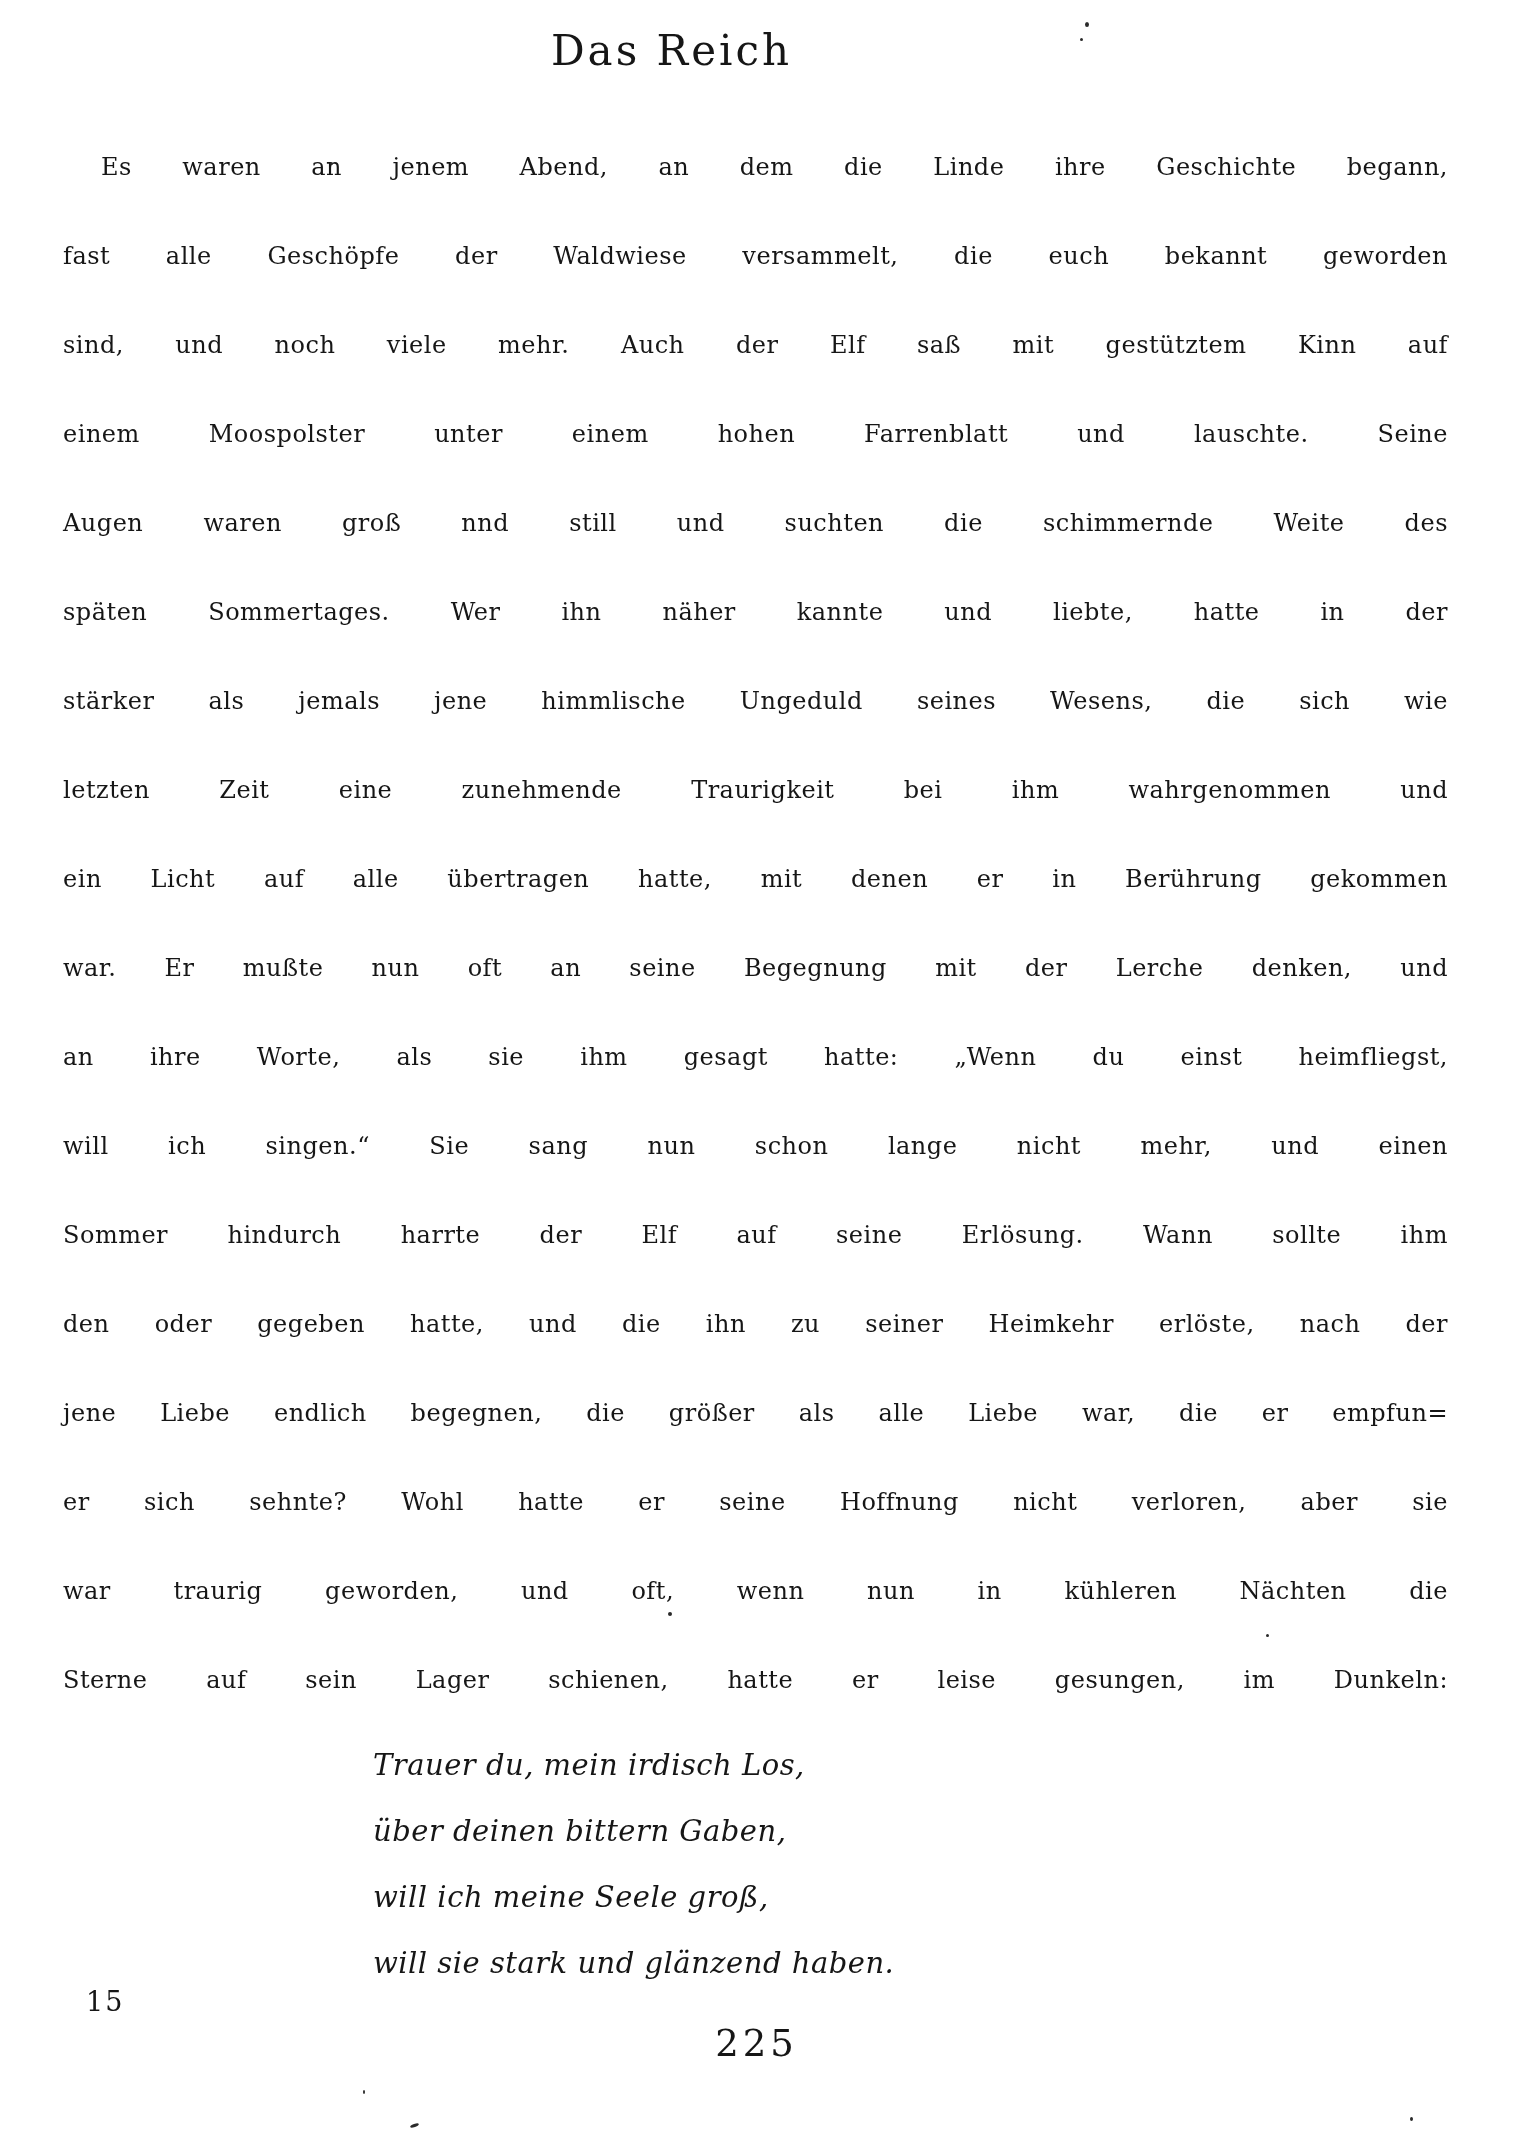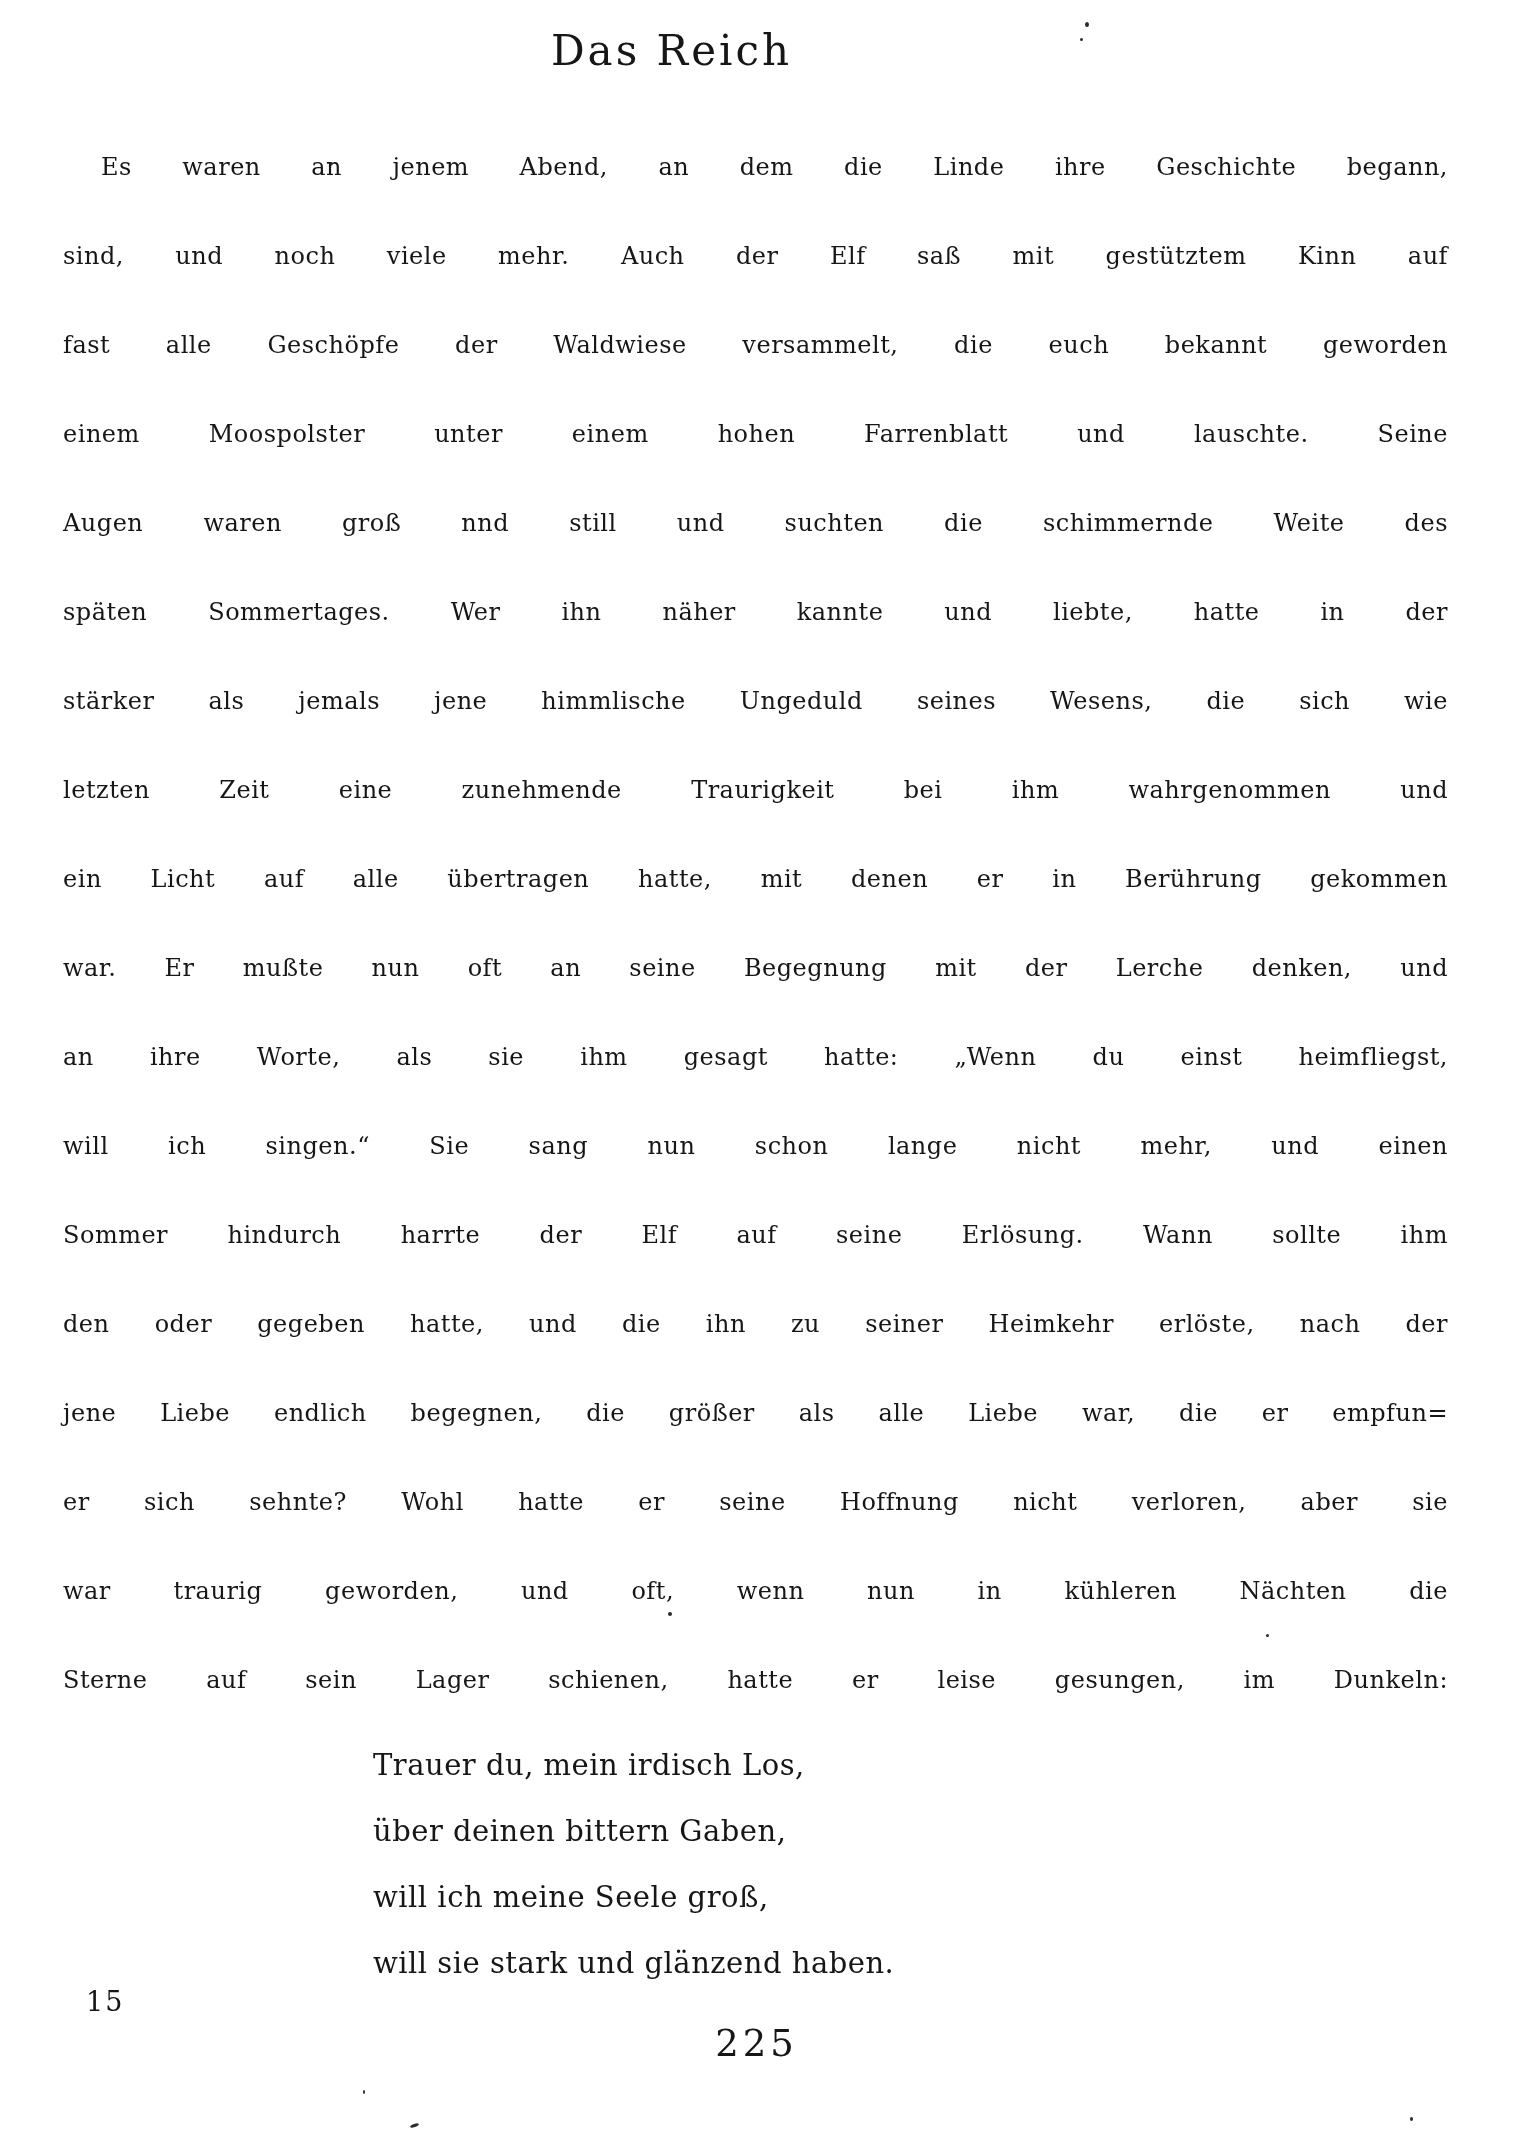--- a/index.html
+++ b/index.html
@@ -44,20 +44,21 @@
     letter-spacing: 0.5px;
   }
   .body-line.indent {
     padding-left: 38px;
     box-sizing: border-box;
   }
   .poem-block {
     position: absolute;
     top: 1732px;
     left: 373px;
+    font-style: italic;
   }
   .poem-line {
     height: 66px;
     line-height: 66px;
     font-size: 29px;
     letter-spacing: 0.5px;
   }
   .signature-mark {
     position: absolute;
     left: 86px;
@@ -90,22 +91,22 @@
 </style>
 </head>
 <body>
 
 <div class="page">
 
   <div class="running-head">Das Reich</div>
 
   <div class="body-block">
     <div class="body-line indent">Es waren an jenem Abend, an dem die Linde ihre Geschichte begann,</div>
+    <div class="body-line">fast alle Geschöpfe der Waldwiese versammelt, die euch bekannt geworden</div>
     <div class="body-line">sind, und noch viele mehr.  Auch der Elf saß mit gestütztem Kinn auf</div>
-    <div class="body-line">fast alle Geschöpfe der Waldwiese versammelt, die euch bekannt geworden</div>
     <div class="body-line">einem Moospolster unter einem hohen Farrenblatt und lauschte.  Seine</div>
     <div class="body-line">Augen waren groß nnd still und suchten die schimmernde Weite des</div>
     <div class="body-line">späten Sommertages.  Wer ihn näher kannte und liebte, hatte in der</div>
     <div class="body-line">stärker als jemals jene himmlische Ungeduld seines Wesens, die sich wie</div>
     <div class="body-line">letzten Zeit eine zunehmende Traurigkeit bei ihm wahrgenommen und</div>
     <div class="body-line">ein Licht auf alle übertragen hatte, mit denen er in Berührung gekommen</div>
     <div class="body-line">war.  Er mußte nun oft an seine Begegnung mit der Lerche denken, und</div>
     <div class="body-line">an ihre Worte, als sie ihm gesagt hatte:  „Wenn du einst heimfliegst,</div>
     <div class="body-line">will ich singen.“  Sie sang nun schon lange nicht mehr, und einen</div>
     <div class="body-line">Sommer hindurch harrte der Elf auf seine Erlösung.  Wann sollte ihm</div>

